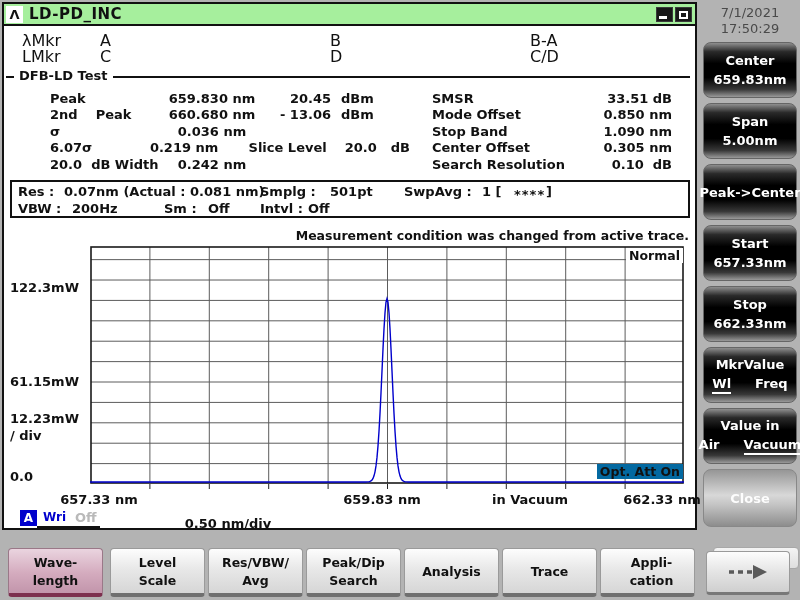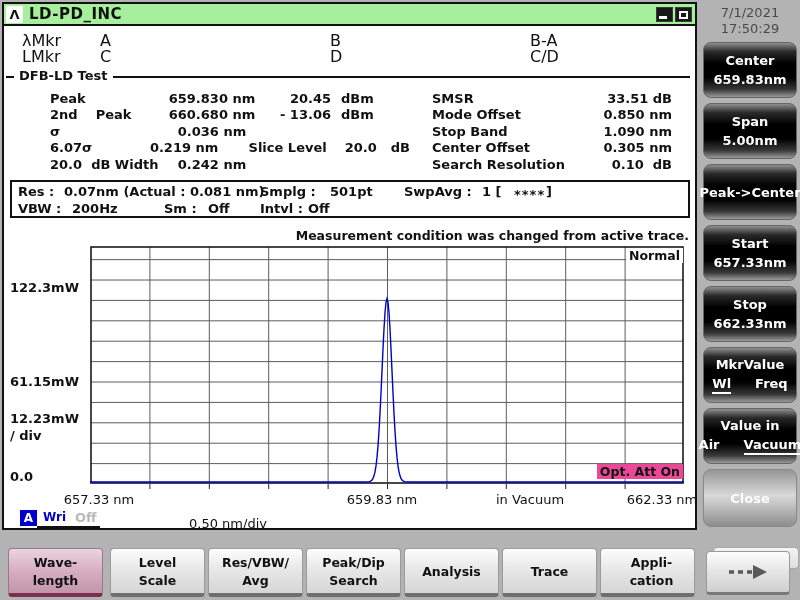--- a/index.html
+++ b/index.html
@@ -69,25 +69,25 @@
   .trace-message { position:absolute; top:224px; right:6px; font-weight:bold; font-size:12.5px; }
 
   
   .plot-wrap { position:absolute; left:86px; top:242px; width:596px; height:246px; }
   .plot-wrap svg { position:absolute; left:0; top:0; }
   .plot-label-normal {
     position:absolute; top:2px; right:3px; background:#fff; padding:0 3px;
     font-weight:bold; font-size:12.5px;
   }
   .plot-label-att {
-    position:absolute; bottom:13px; right:3px; background:#ec4899; padding:0 3px;
+    position:absolute; bottom:13px; right:3px; background:#0369a1; padding:0 3px;
     font-weight:bold; font-size:12.5px;
   }
   .y-label { position:absolute; left:6px; font-weight:bold; font-size:13px; }
-  .x-label { position:absolute; top:488px; transform:translateX(-50%); font-weight:normal; font-size:13px; white-space:pre; }
+  .x-label { position:absolute; top:488px; transform:translateX(-50%); font-weight:bold; font-size:13px; white-space:pre; }
 
   
   .trace-status { position:absolute; left:16px; top:506px; display:flex; align-items:flex-start; }
   .trace-a-box {
     width:17px; height:16px; background:#0000cc; color:#fff; font-weight:bold; font-size:12px;
     display:flex; align-items:center; justify-content:center;
   }
   .trace-mode-wrap { border-bottom:2px solid #111; padding:0 3px 1px 6px; display:flex; gap:9px; }
   .trace-wri { color:#0000cc; font-weight:bold; font-size:12px; }
   .trace-off { color:#b9b9b9; font-weight:bold; font-size:13px; }

